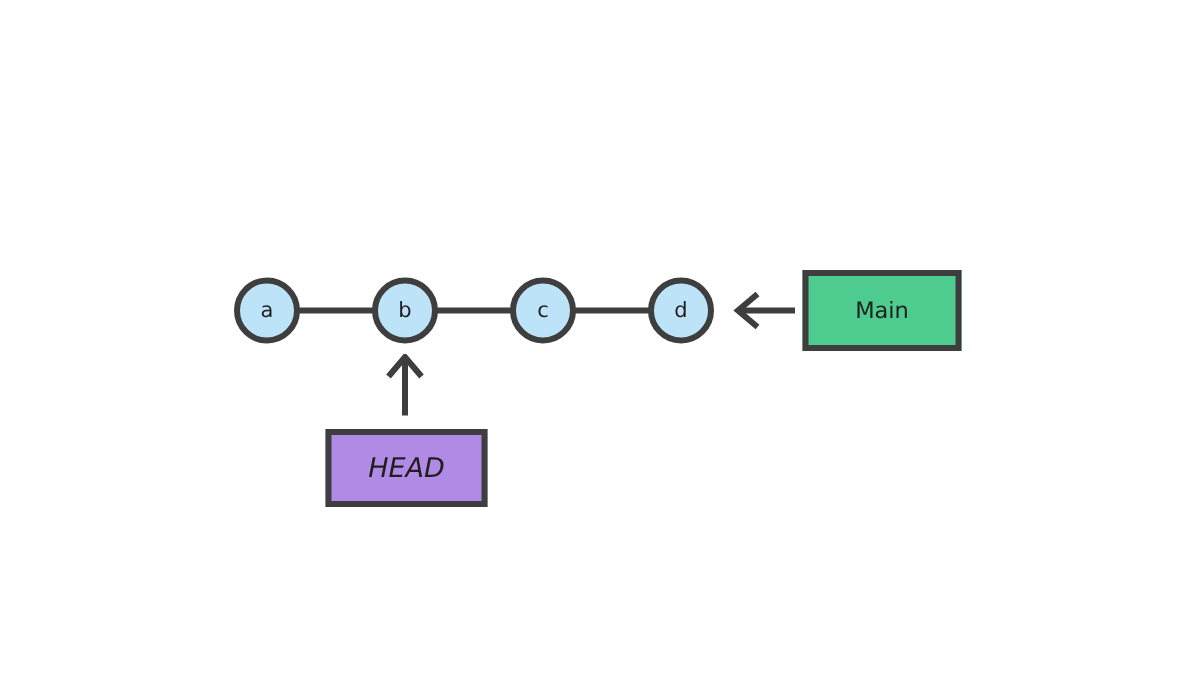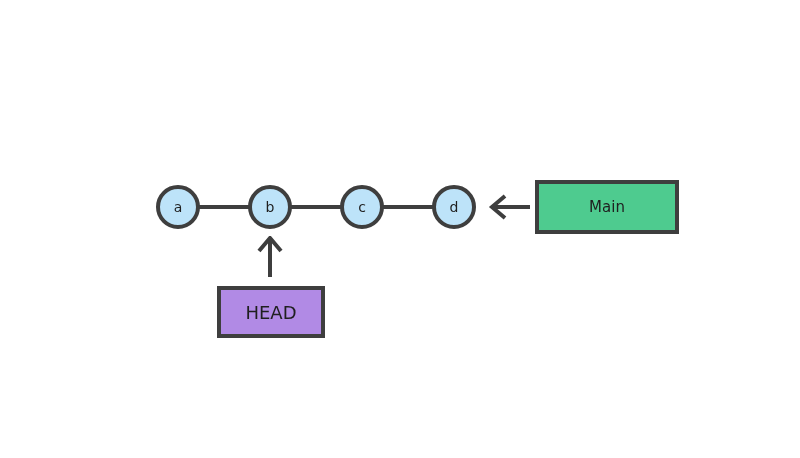--- a/index.html
+++ b/index.html
@@ -54,32 +54,33 @@
     border: 4px solid #3e3e3e;
     display: flex;
     align-items: center;
     justify-content: center;
     color: #1f1f1f;
     z-index: 2;
   }
   .pointer-box.main-box {
     left: 535px;
     top: 180px;
-    width: 144px;
+    width: 106px;
     height: 54px;
     background: #4ecb8f;
     font-size: 15px;
   }
   .pointer-box.head-box {
     left: 217px;
     top: 286px;
     width: 108px;
     height: 52px;
     background: #b18ae5;
     font-size: 18px;
+    font-style: italic;
   }
 
   .arrow-svg {
     position: absolute;
     z-index: 2;
   }
   .arrow-svg.left-arrow { left: 486px; top: 192px; }
   .arrow-svg.up-arrow   { left: 255px; top: 236px; }
 </style>
 </head>

